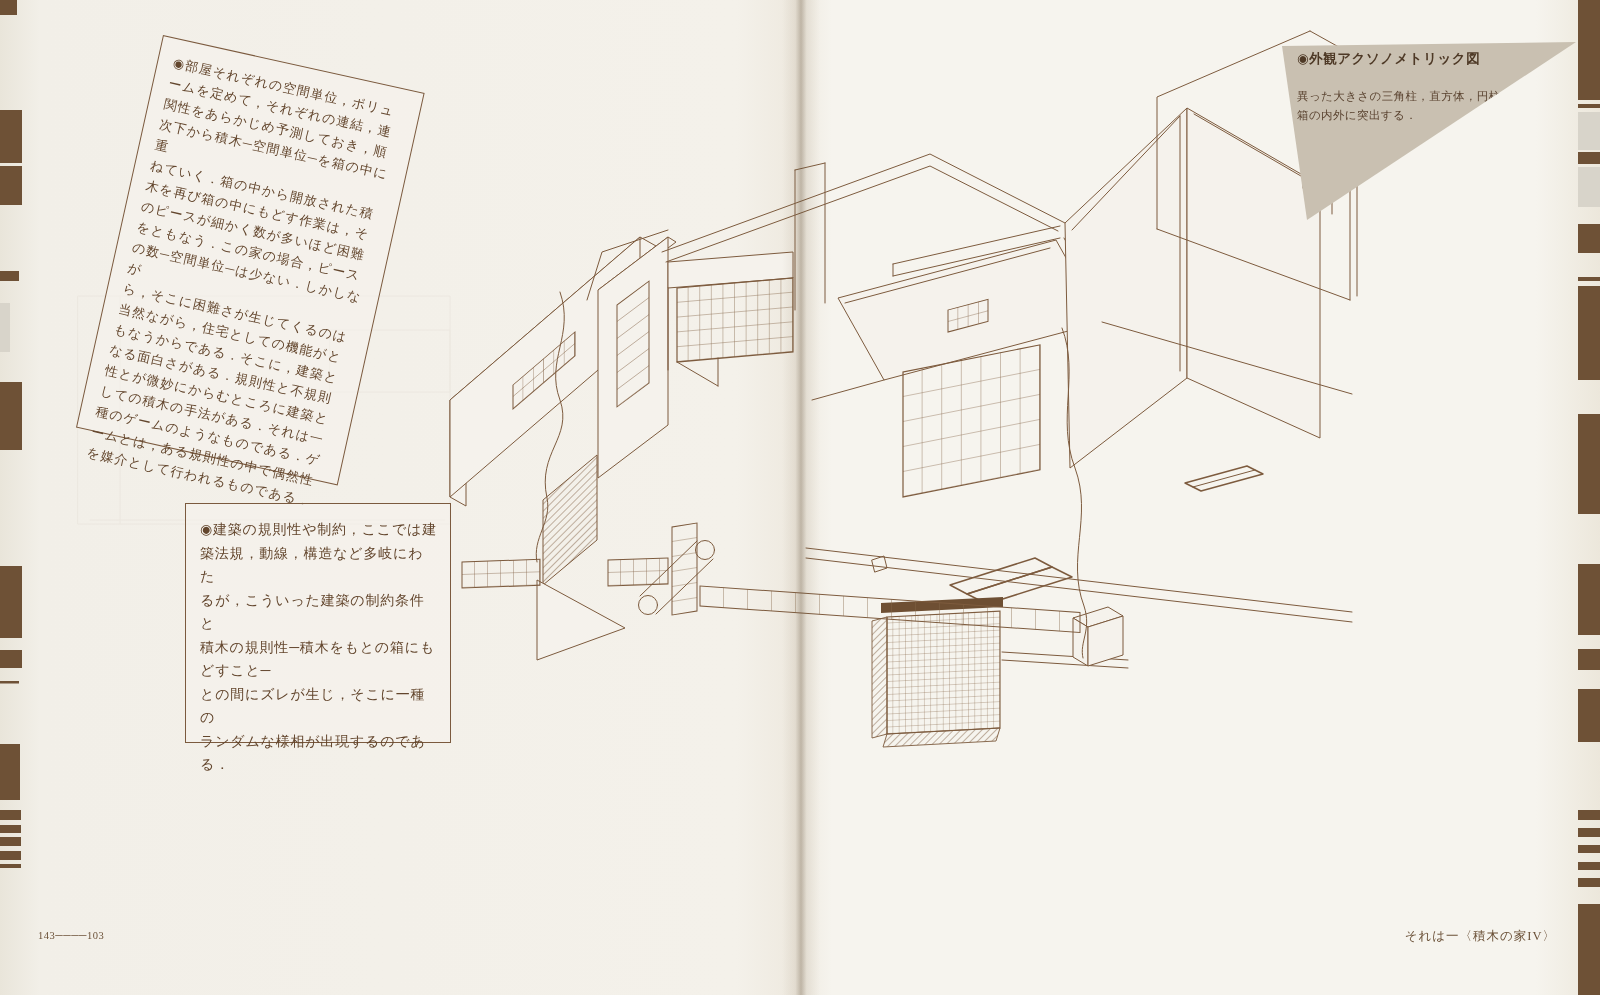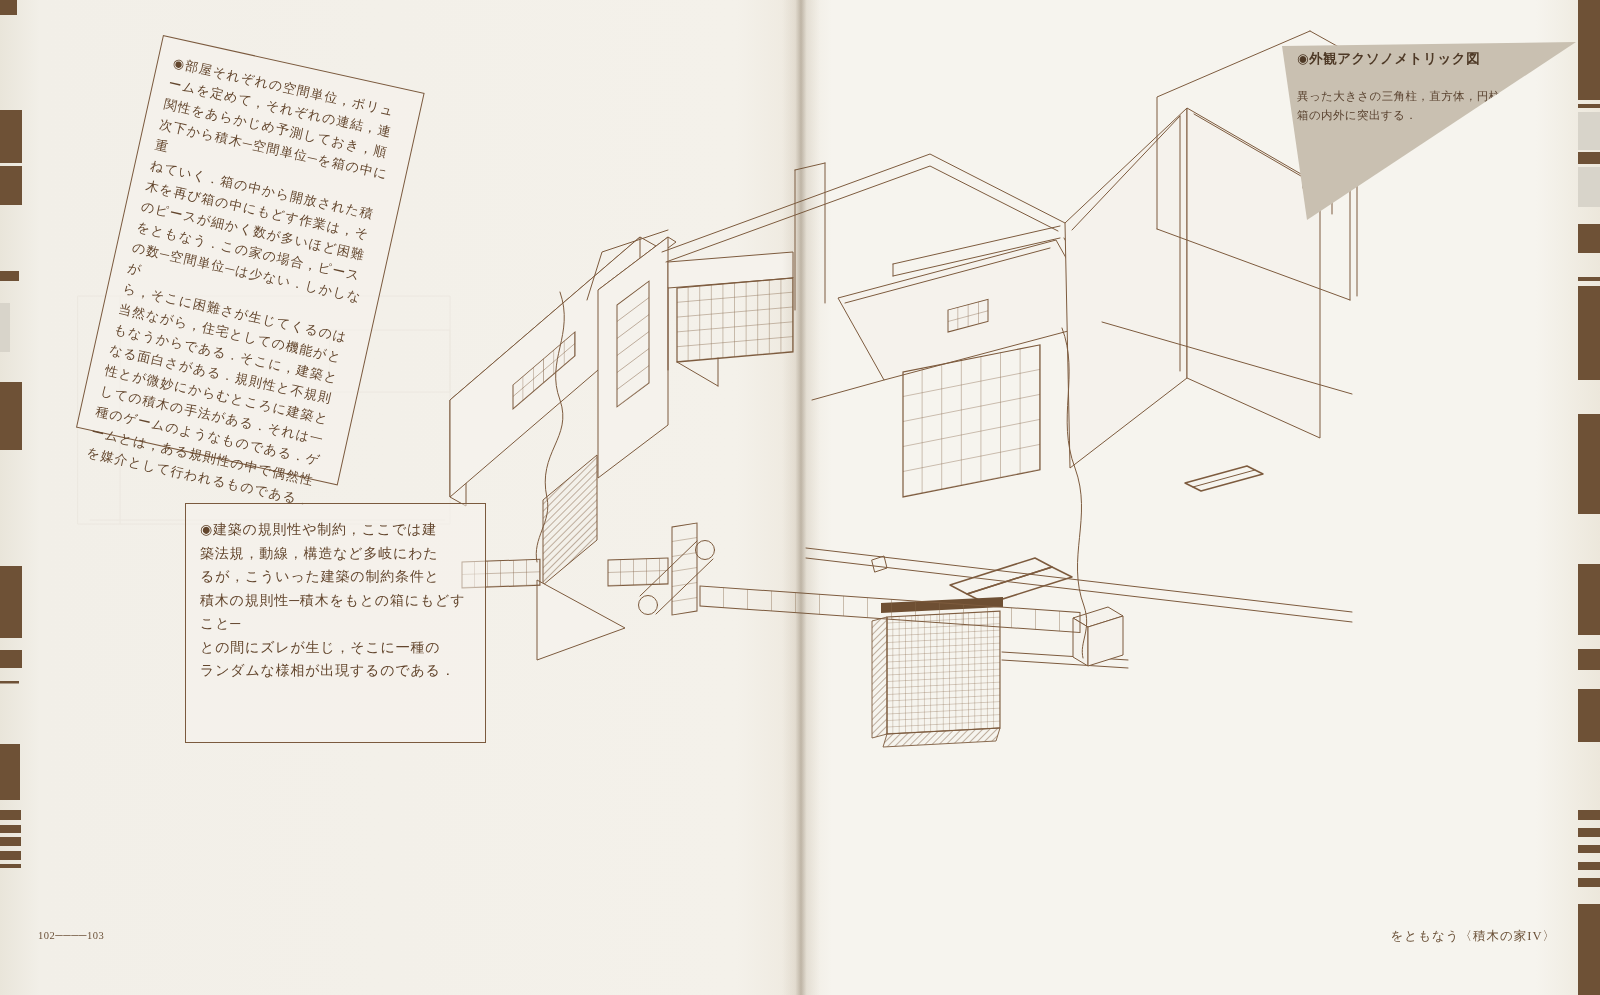--- a/index.html
+++ b/index.html
@@ -29,21 +29,21 @@
     color:#63462d;
     white-space:pre-line;
   }
   .note-rotated{
     left:163px;top:35px;width:268px;height:402px;
     transform:rotate(12.5deg);transform-origin:0 0;
     padding:13px 13px 0 15px;box-sizing:border-box;
     font-size:13px;line-height:21px;letter-spacing:1.1px;
   }
   .note-boxed{
-    left:185px;top:503px;width:301px;height:240px;
+    left:185px;top:503px;width:266px;height:240px;
     padding:14px 12px 0 14px;box-sizing:border-box;
     font-size:14px;line-height:23.5px;letter-spacing:0.8px;
   }
   .caption-tri{
     position:absolute;left:1280px;top:38px;width:298px;height:184px;
     background:#c9c0b1;
     clip-path:polygon(2px 8px,296px 4px,27px 182px);
   }
   .caption-text{position:absolute;left:17px;top:12px;width:240px;color:#4e3926;}
   .caption-title{font-size:13.5px;font-weight:bold;letter-spacing:.5px;margin-bottom:19px;}
@@ -281,16 +281,16 @@
 ランダムな様相が出現するのである．</div>
 
   <div class="caption-tri">
     <div class="caption-text">
       <div class="caption-title">◉外観アクソノメトリック図</div>
       <div class="caption-body">異った大きさの三角柱，直方体，円柱が
 箱の内外に突出する．</div>
     </div>
   </div>
 
-  <div class="folio">102────103</div>
-  <div class="credit">をともなう〈積木の家IV〉</div>
+  <div class="folio">143────103</div>
+  <div class="credit">それは一〈積木の家IV〉</div>
 
 </div>
 
 </body></html>

